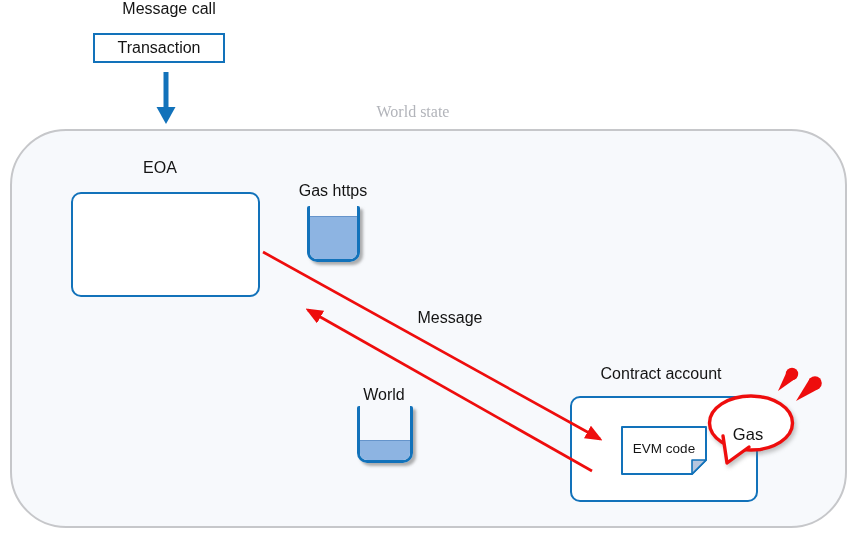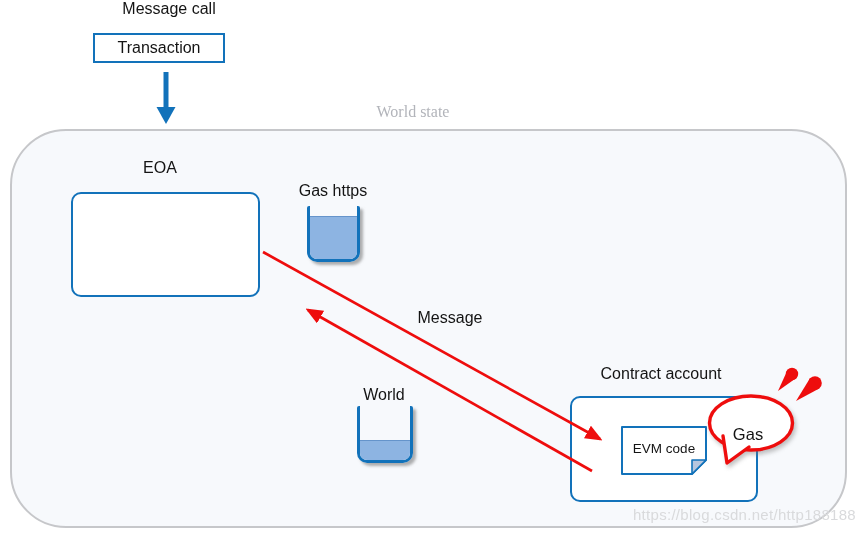--- a/index.html
+++ b/index.html
@@ -123,14 +123,13 @@
   <div class="lbl fs18" style="left:450px;top:309px;">Message</div>
 
   <div class="lbl fs16" style="left:384px;top:386px;">World</div>
 
   <div class="lbl fs18" style="left:661px;top:365px;">Contract account</div>
 
   <div class="lbl fs14" style="left:664px;top:441px;">EVM code</div>
 
   <div class="lbl" style="left:748px;top:413px;font-size:16.5px;margin-top:12px;">Gas</div>
 
-  <div class="watermark">https://blog.csdn.net/http188188</div>
 </div>
 
 </body></html>

